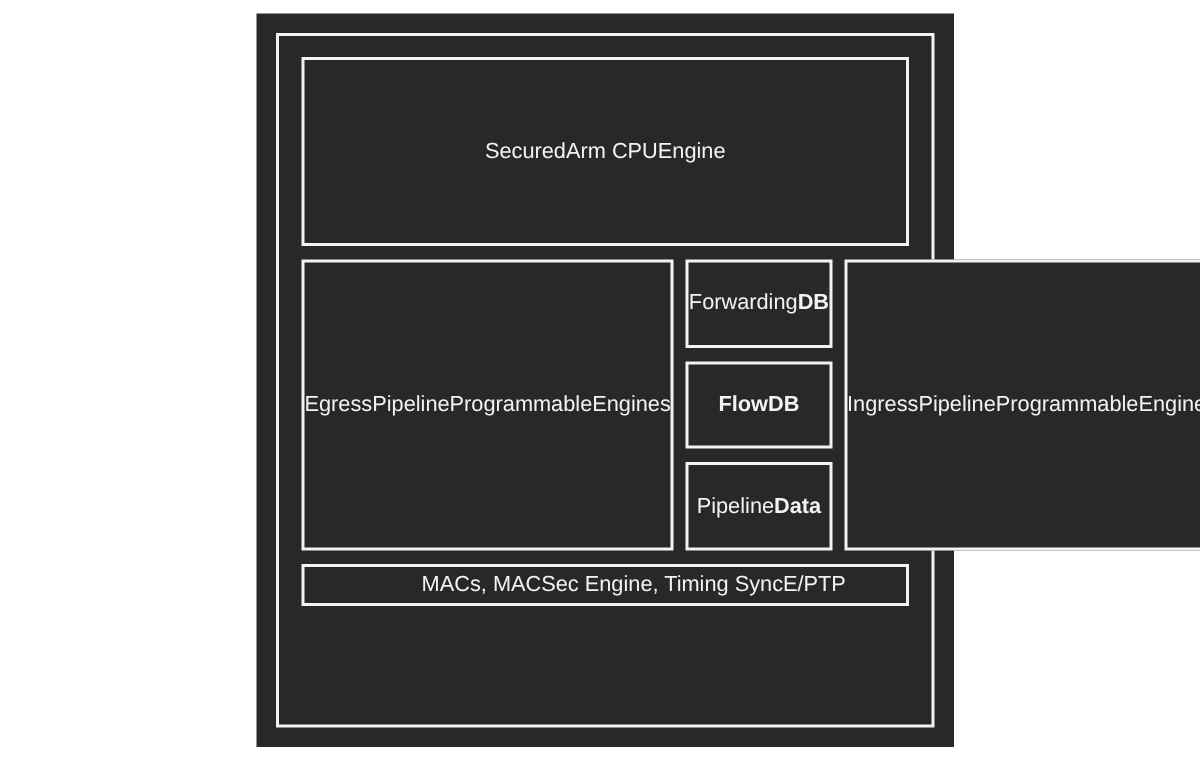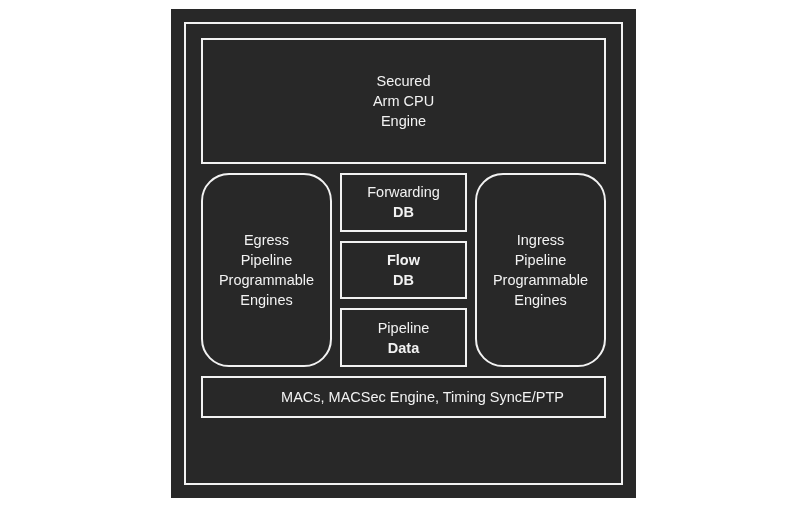--- a/index.html
+++ b/index.html
@@ -37,44 +37,44 @@
   }
   .box {
     border: 2px solid #f2f2f2;
     box-sizing: border-box;
     background: #282828;
     color: #f2f2f2;
     font-size: 14.5px;
     line-height: 1.38;
     text-align: center;
     display: flex;
-    flex-direction: column;
+    flex-direction: row;
     align-items: center;
     justify-content: center;
   }
   .row1 {
     height: 126px;
     display: flex;
     gap: 8px;
   }
   .row1 .box { flex: 1; }
   .row2 {
     height: 194px;
     display: flex;
     gap: 8px;
   }
-  .row2 .side { flex: 1; border-radius: 28px; }
+  .row2 .side { flex: 1; }
   .mid-stack {
     flex: 1;
     display: flex;
     flex-direction: column;
     gap: 9px;
   }
   .mid-stack .box { flex: 1; }
-  .bar { height: 42px; flex: none; padding-left: 38px; }
+  .bar { height: 28px; flex: none; padding-left: 38px; }
   .line { display: block; }
   .bold { font-weight: 700; }
 </style>
 </head>
 <body>
 
 <div class="chip">
   <div class="frame">
 
     <div class="row1">

